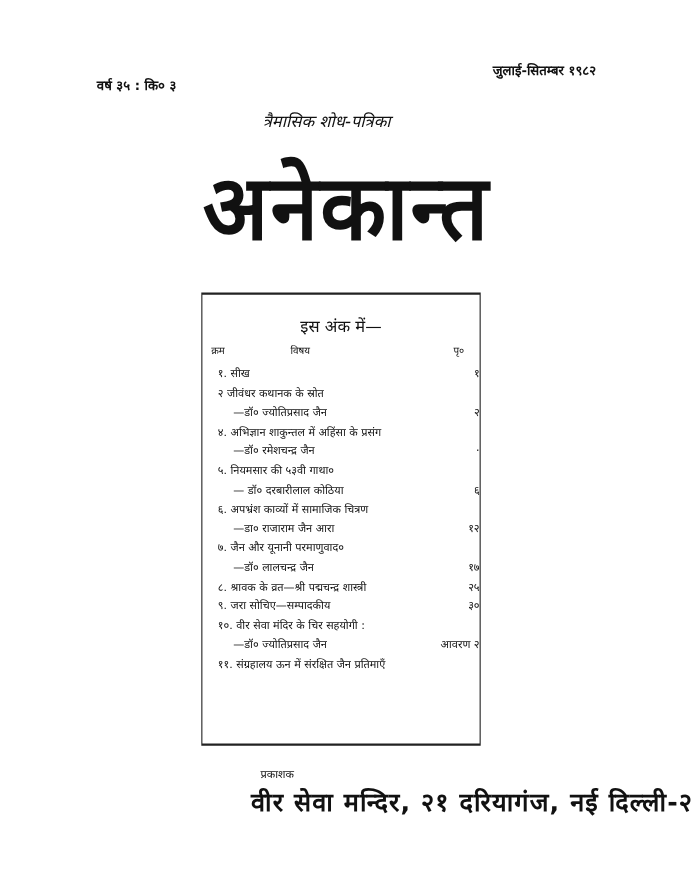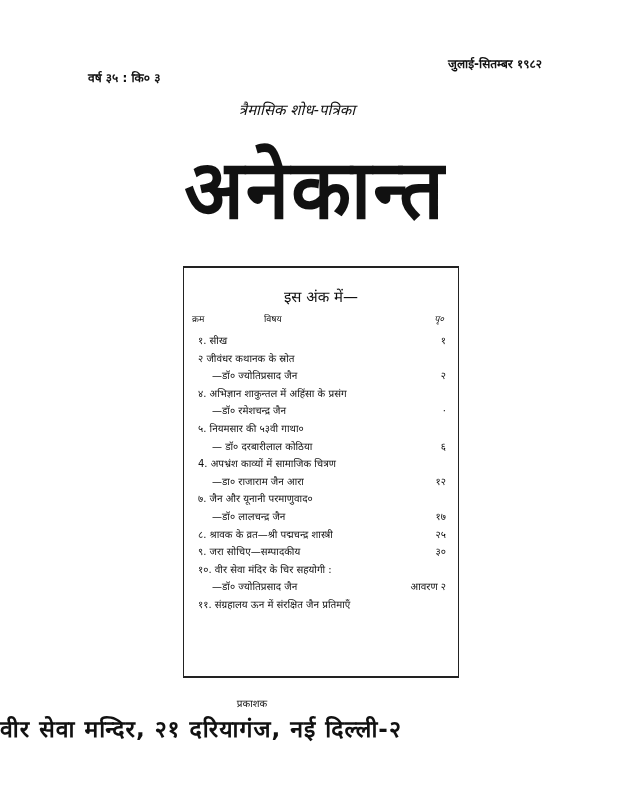--- a/index.html
+++ b/index.html
@@ -6,35 +6,35 @@
   body { width: 630px; height: 805px; position: relative; overflow: hidden;
          font-family: "DejaVu Sans", sans-serif; color: #111; }
   .abs { position: absolute; }
   .issue { left: 88px; top: 69px; font-size: 12px; font-weight: bold; }
   .date { left: 448px; top: 55px; font-size: 12px; font-weight: bold; }
   .subtitle { left: 0; width: 552px; text-align: center; top: 99px; font-size: 15px;
               font-style: italic; margin-left: 21px; }
   .masthead { left: 170px; top: 140px; width: 290px; text-align: center;
               font-family: "DejaVu Serif", serif; font-size: 78px; font-weight: bold;
               letter-spacing: 2px; line-height: 100px; transform: scaleY(1.05); }
-  .toc-box { left: 183px; top: 266px; width: 276px; height: 412px;
+  .toc-box { left: 183px; top: 266px; width: 254px; height: 412px;
              border-top: 2px solid #222; border-left: 1.5px solid #222;
              border-right: 1.5px solid #222; border-bottom: 2px solid #222; box-sizing: border-box; }
   .toc-heading { position: absolute; top: 18px; left: 0; width: 100%; text-align: center;
                  font-size: 15px; }
   .toc-cols { position: absolute; top: 44px; left: 8px; right: 8px; font-size: 9px; }
   .toc-cols .c1 { position: absolute; left: 0; }
   .toc-cols .c2 { position: absolute; left: 72px; }
-  .toc-cols .c3 { position: absolute; right: 6px; font-style: italic; }
-  .toc-list { position: absolute; top: 64px; left: 14px; right: 12px; font-size: 10px; }
+  .toc-cols .c3 { position: absolute; right: 6px; }
+  .toc-list { position: absolute; top: 64px; left: 14px; right: 0; font-size: 10px; }
   .toc-line { position: relative; height: 17.6px; line-height: 17.6px; white-space: nowrap; }
   .toc-line.sub { padding-left: 14px; }
   .toc-line .pg { position: absolute; right: 0; top: 0; }
   .publisher-label { left: 0; width: 504px; text-align: center; top: 696px; font-size: 10px; }
-  .publisher { left: 0; width: 630px; text-align: left; top: 712px; font-size: 23px;
+  .publisher { left: 0; width: 630px; text-align: right; top: 712px; font-size: 23px;
                font-weight: bold; letter-spacing: 1px; }
 </style>
 </head>
 <body>
 
 <div class="abs issue">वर्ष ३५ : कि० ३</div>
 <div class="abs date">जुलाई-सितम्बर १९८२</div>
 <div class="abs subtitle">त्रैमासिक शोध-पत्रिका</div>
 <div class="abs masthead">अनेकान्त</div>
 
@@ -46,21 +46,21 @@
     <span class="c3">पृ०</span>
   </div>
   <div class="toc-list" id="toc-list">
       <div class="toc-line"><span>१. सीख</span><span class="pg">१</span></div>
       <div class="toc-line"><span>२ जीवंधर कथानक के स्रोत</span><span class="pg"></span></div>
       <div class="toc-line sub"><span>—डॉ० ज्योतिप्रसाद जैन</span><span class="pg">२</span></div>
       <div class="toc-line"><span>४. अभिज्ञान शाकुन्तल में अहिंसा के प्रसंग</span><span class="pg"></span></div>
       <div class="toc-line sub"><span>—डॉ० रमेशचन्द्र जैन</span><span class="pg">·</span></div>
       <div class="toc-line"><span>५. नियमसार की ५३वी गाथा०</span><span class="pg"></span></div>
       <div class="toc-line sub"><span>— डॉ० दरबारीलाल कोठिया</span><span class="pg">६</span></div>
-      <div class="toc-line"><span>4. अपभ्रंश काव्यों में सामाजिक चित्रण</span><span class="pg"></span></div>
+      <div class="toc-line"><span>६. अपभ्रंश काव्यों में सामाजिक चित्रण</span><span class="pg"></span></div>
       <div class="toc-line sub"><span>—डा० राजाराम जैन आरा</span><span class="pg">१२</span></div>
       <div class="toc-line"><span>७. जैन और यूनानी परमाणुवाद०</span><span class="pg"></span></div>
       <div class="toc-line sub"><span>—डॉ० लालचन्द्र जैन</span><span class="pg">१७</span></div>
       <div class="toc-line"><span>८. श्रावक के व्रत—श्री पद्मचन्द्र शास्त्री</span><span class="pg">२५</span></div>
       <div class="toc-line"><span>९. जरा सोचिए—सम्पादकीय</span><span class="pg">३०</span></div>
       <div class="toc-line"><span>१०. वीर सेवा मंदिर के चिर सहयोगी :</span><span class="pg"></span></div>
       <div class="toc-line sub"><span>—डॉ० ज्योतिप्रसाद जैन</span><span class="pg">आवरण २</span></div>
       <div class="toc-line"><span>११. संग्रहालय ऊन में संरक्षित जैन प्रतिमाएँ</span><span class="pg"></span></div>
     </div>
 </div>

